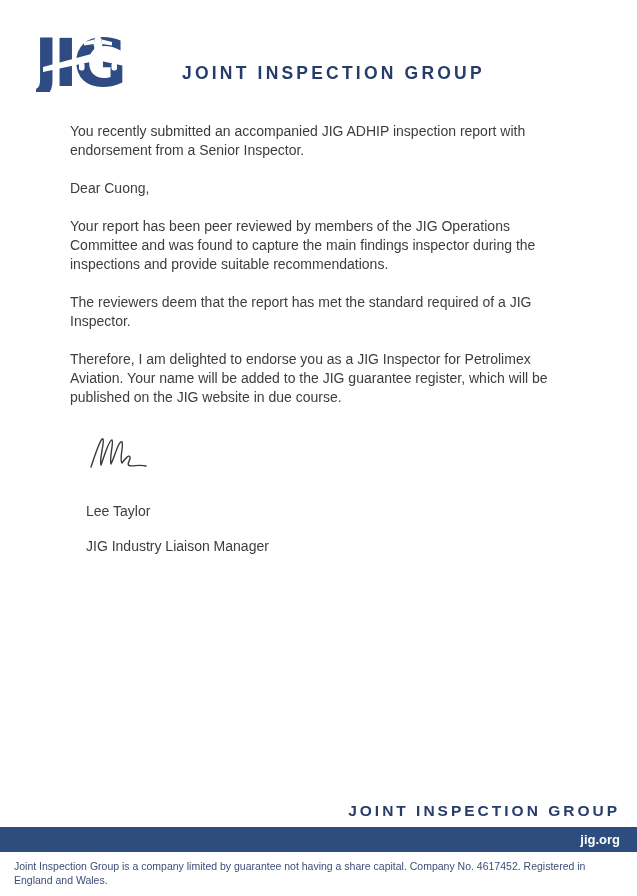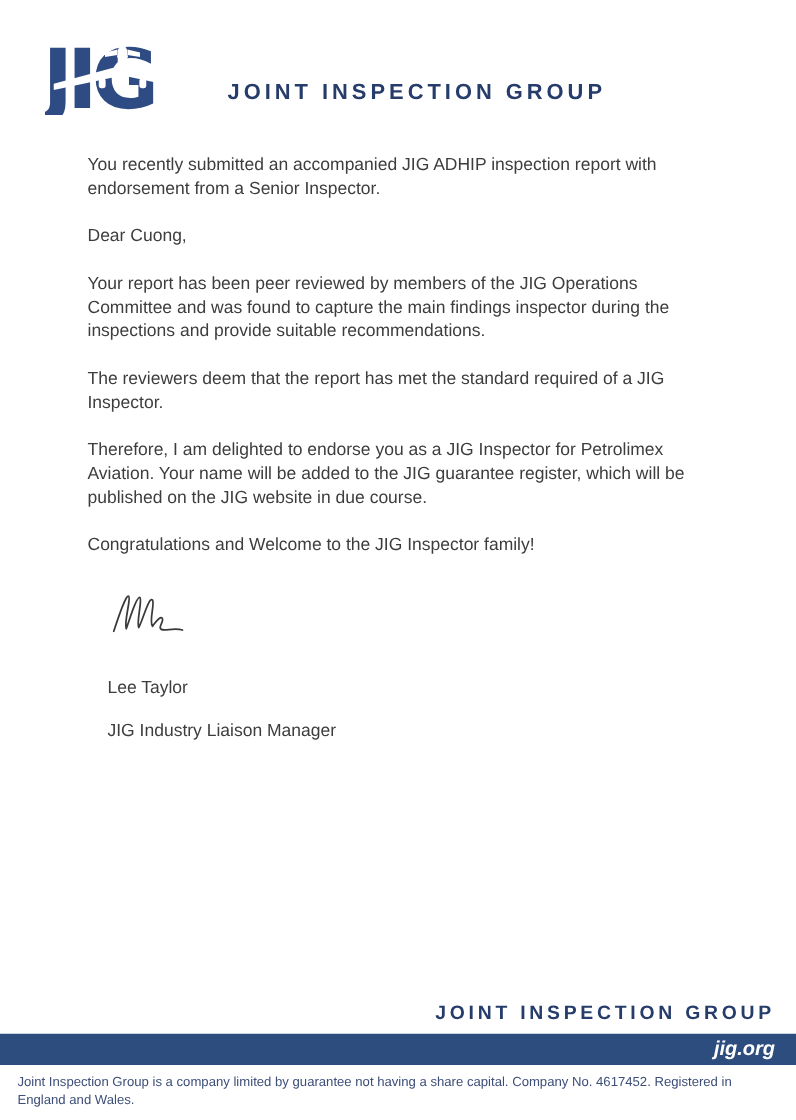--- a/index.html
+++ b/index.html
@@ -31,21 +31,21 @@
   .footer-wordmark {
     position:absolute; right:17px; bottom:76px;
     font-size:15.5px; font-weight:bold; letter-spacing:3px;
     color:#263c6a; white-space:nowrap;
   }
   .footer-bar {
     position:absolute; left:0; bottom:44px; width:100%; height:25px;
     background:#2e4d7f; display:flex; align-items:center; justify-content:flex-end;
     padding-right:17px;
   }
-  .footer-bar .site { color:#ffffff; font-size:16px; font-weight:bold;font-style:italic; }
+  .footer-bar .site { color:#ffffff; font-size:13px; font-weight:bold; }
   .legal {
     position:absolute; left:14px; right:20px; bottom:9px;
     font-size:10.5px; line-height:14px; color:#3d4e78;
   }
 </style>
 </head>
 <body>
 
 <div class="page">
 
@@ -70,21 +70,20 @@
     </svg>
     <div class="wordmark">JOINT INSPECTION GROUP</div>
   </div>
 
   <div class="letter">
     <p>You recently submitted an accompanied JIG ADHIP inspection report with endorsement from a Senior Inspector.</p>
     <p>Dear Cuong,</p>
     <p>Your report has been peer reviewed by members of the JIG Operations Committee and was found to capture the main findings inspector during the inspections and provide suitable recommendations.</p>
     <p>The reviewers deem that the report has met the standard required of a JIG Inspector.</p>
     <p>Therefore, I am delighted to endorse you as a JIG Inspector for Petrolimex Aviation. Your name will be added to the JIG guarantee register, which will be published on the JIG website in due course.</p>
-    <p>Congratulations and Welcome to the JIG Inspector family!</p>
 
     <div class="signature-wrap">
       <svg width="68" height="48" viewBox="0 0 68 48" xmlns="http://www.w3.org/2000/svg">
         <path d="M5,41 C9,29 15,11 17,13 C19,15 13,33 15,39
                  C17,34 23,13 26,14 C28,16 23,33 25,38
                  C28,33 33,13 36,16 C38,19 33,33 36,37
                  C39,33 43,28 44,31 C45,34 40,38 43,39.5
                  C46,41 53,38 60,40" fill="none" stroke="#3a3a3a" stroke-width="1.4" stroke-linecap="round" stroke-linejoin="round"></path>
       </svg>
     </div>

